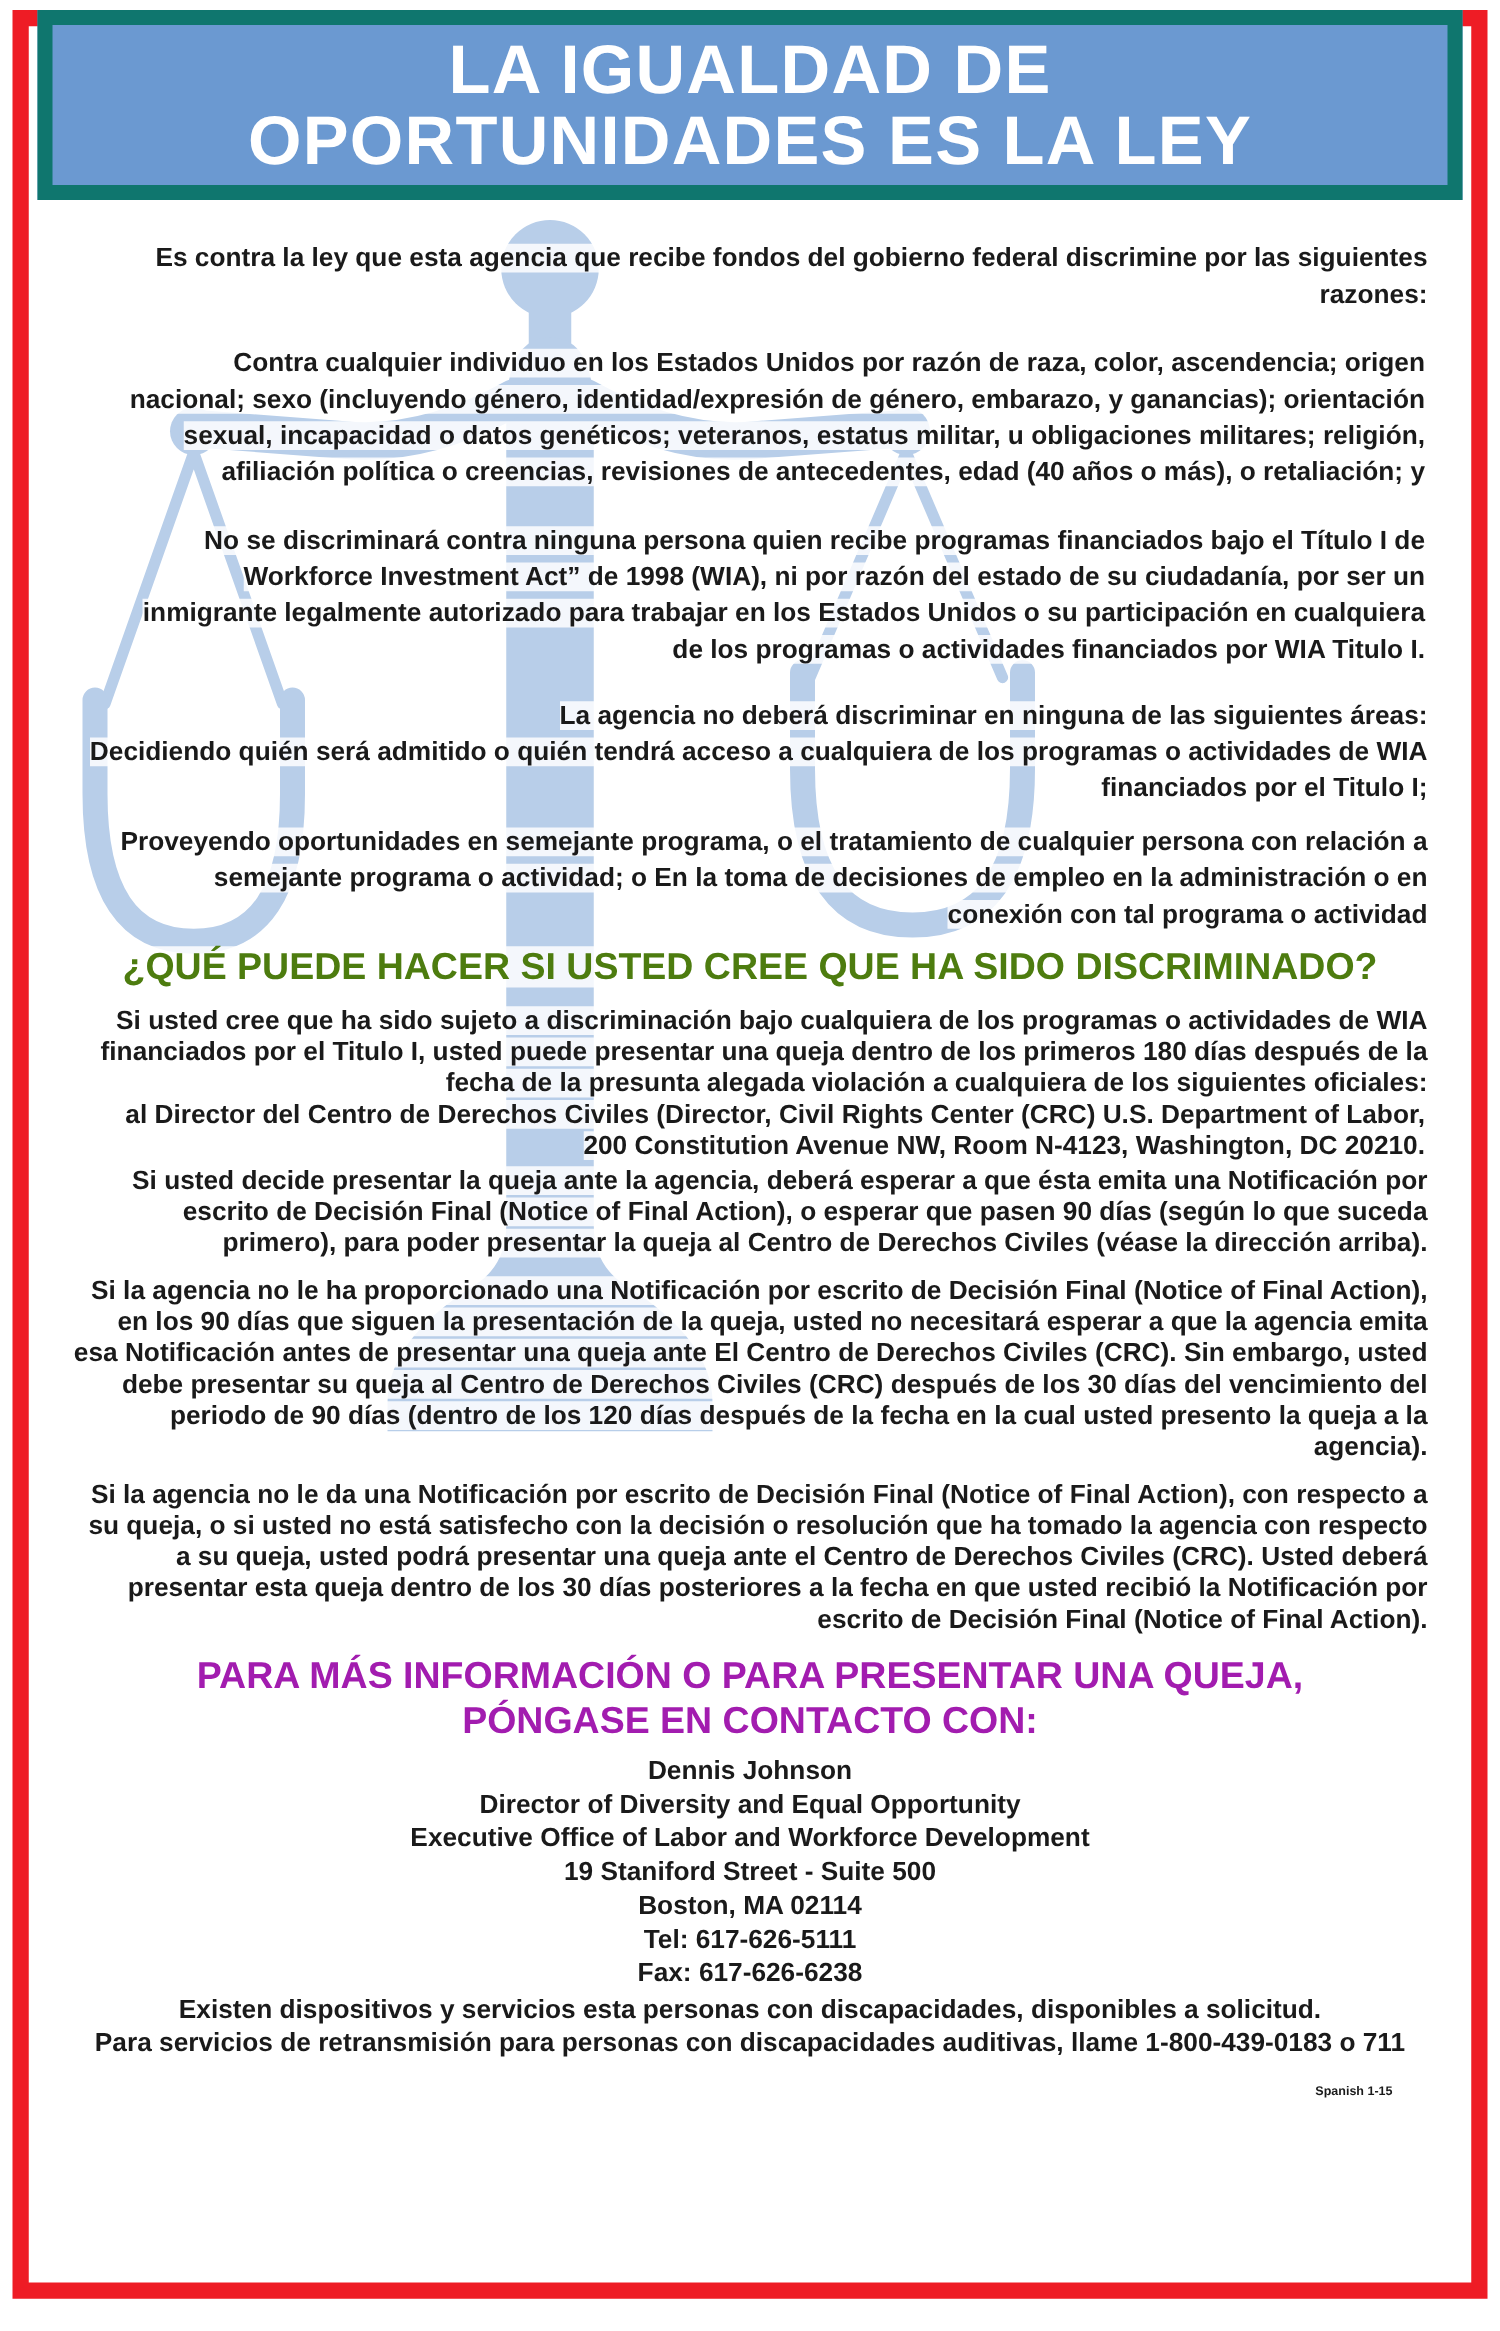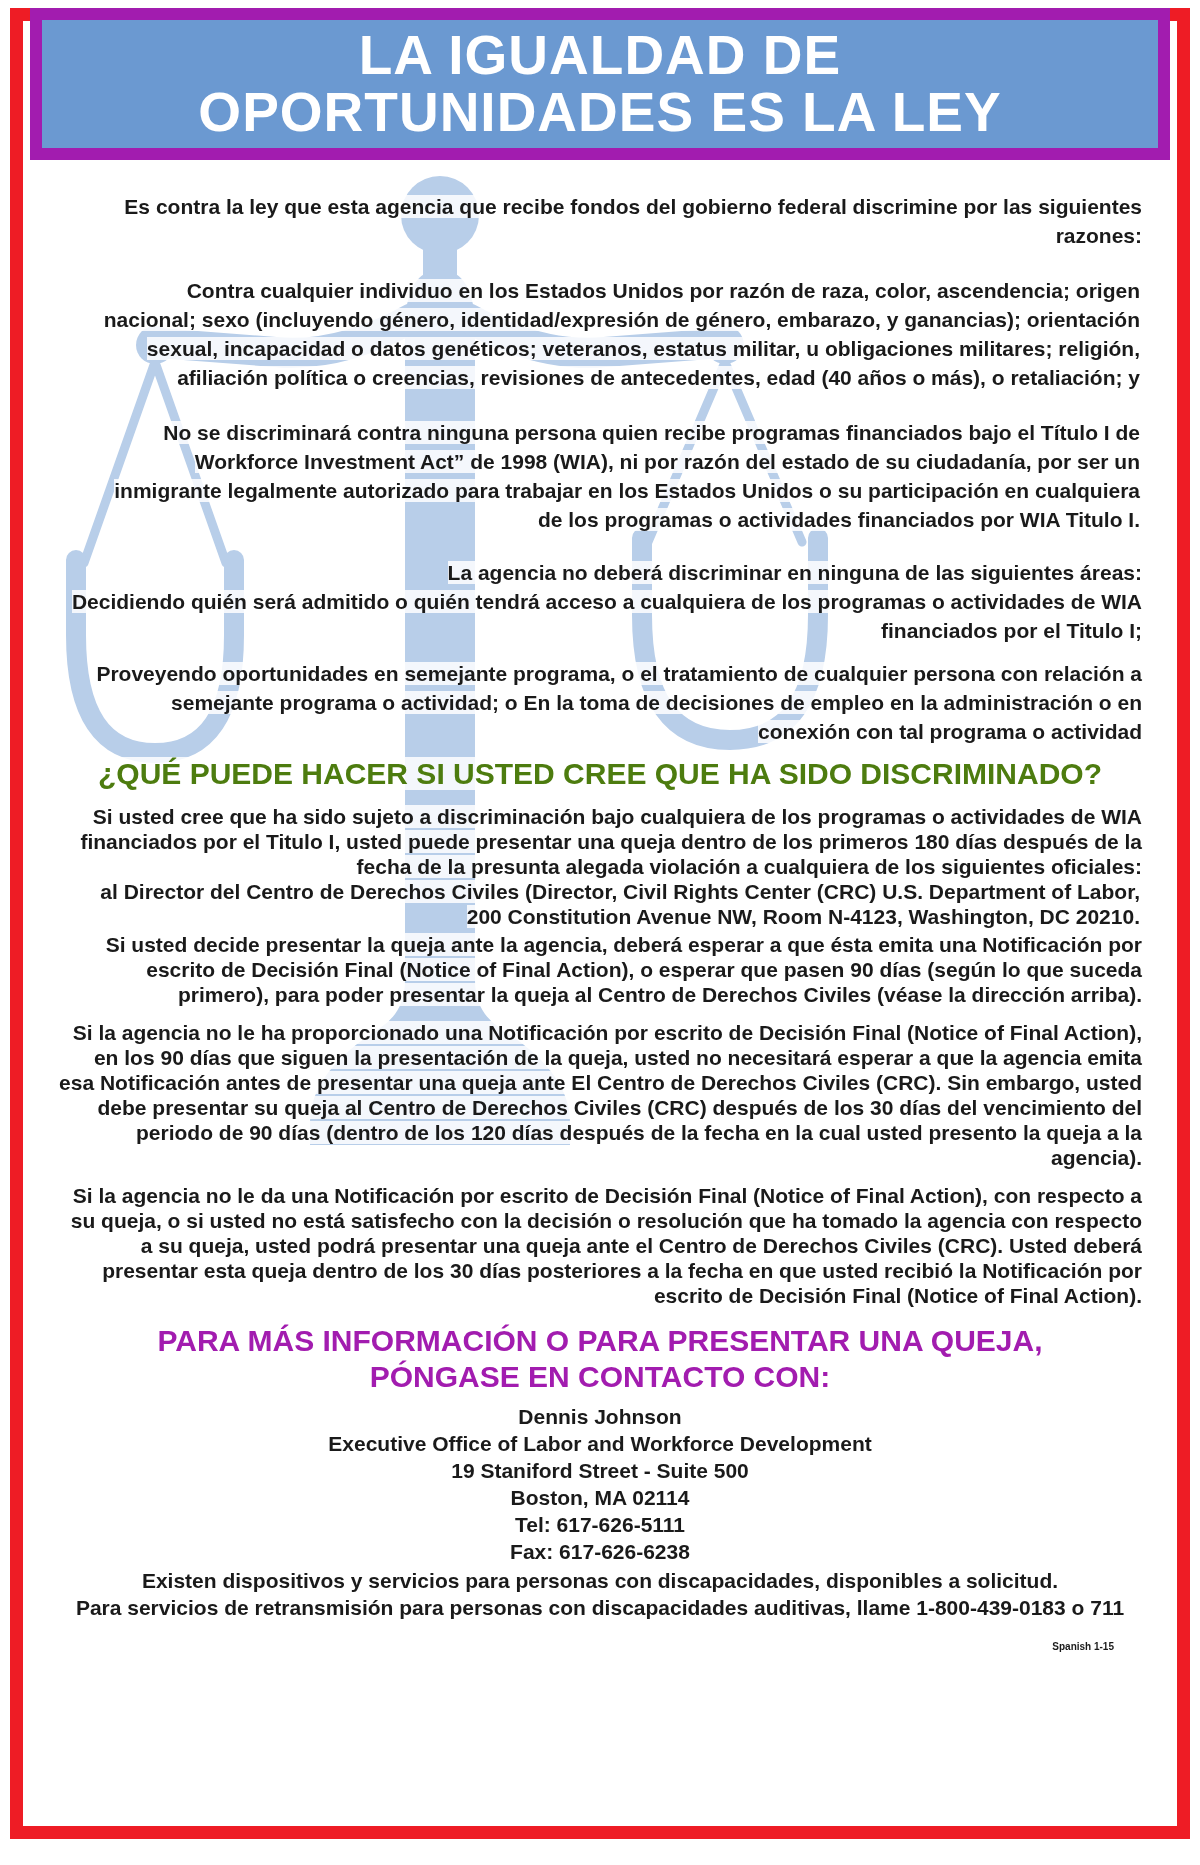--- a/index.html
+++ b/index.html
@@ -19,21 +19,21 @@
     left:10px; right:10px; top:8px; bottom:26px;
     border:13px solid #ee1c25;
     pointer-events:none;
     z-index:3;
   }
 
   
   #banner {
     position:absolute;
     left:30px; right:30px; top:8px;
-    border:12px solid #a21caf;
+    border:12px solid #0f766e;
     background:#6b99d1;
     text-align:center;
     padding:7px 0 7px 0;
     z-index:4;
   }
   .title-line {
     color:#ffffff;
     font-size:55px;
     line-height:57px;
     letter-spacing:1px;
@@ -169,28 +169,29 @@
 
     <p class="para lower mt-p11"><span class="hl">Si la agencia no le da una Notificación por escrito de Decisión Final (Notice of Final Action), con respecto a su queja, o si usted no está satisfecho con la decisión o resolución que ha tomado la agencia con respecto a su queja, usted podrá presentar una queja ante el Centro de Derechos Civiles (CRC). Usted deberá  presentar esta queja dentro de los 30 días posteriores a la fecha en que usted recibió la Notificación por escrito de Decisión Final (Notice of Final Action).</span></p>
 
     <h2 class="para red-heading2">
       <span>PARA MÁS INFORMACIÓN O PARA PRESENTAR UNA QUEJA,</span><br>
       <span>PÓNGASE EN CONTACTO CON:</span>
     </h2>
 
     <div class="contact-block">
       <div class="contact-line">Dennis Johnson</div>
+      <div class="contact-line">Director of Diversity and Equal Opportunity</div>
       <div class="contact-line">Executive Office of Labor and Workforce Development</div>
       <div class="contact-line">19 Staniford Street - Suite 500</div>
       <div class="contact-line">Boston, MA 02114</div>
       <div class="contact-line">Tel: 617-626-5111</div>
       <div class="contact-line">Fax: 617-626-6238</div>
     </div>
 
     <div class="access-block">
-      <div class="access-line">Existen dispositivos y servicios para personas con discapacidades, disponibles a solicitud.</div>
+      <div class="access-line">Existen dispositivos y servicios esta personas con discapacidades, disponibles a solicitud.</div>
       <div class="access-line">Para servicios de retransmisión para personas con discapacidades auditivas, llame 1-800-439-0183 o 711</div>
     </div>
 
     <div class="footer-note">Spanish  1-15</div>
 
   </div>
 </div>
 
 </body></html>

